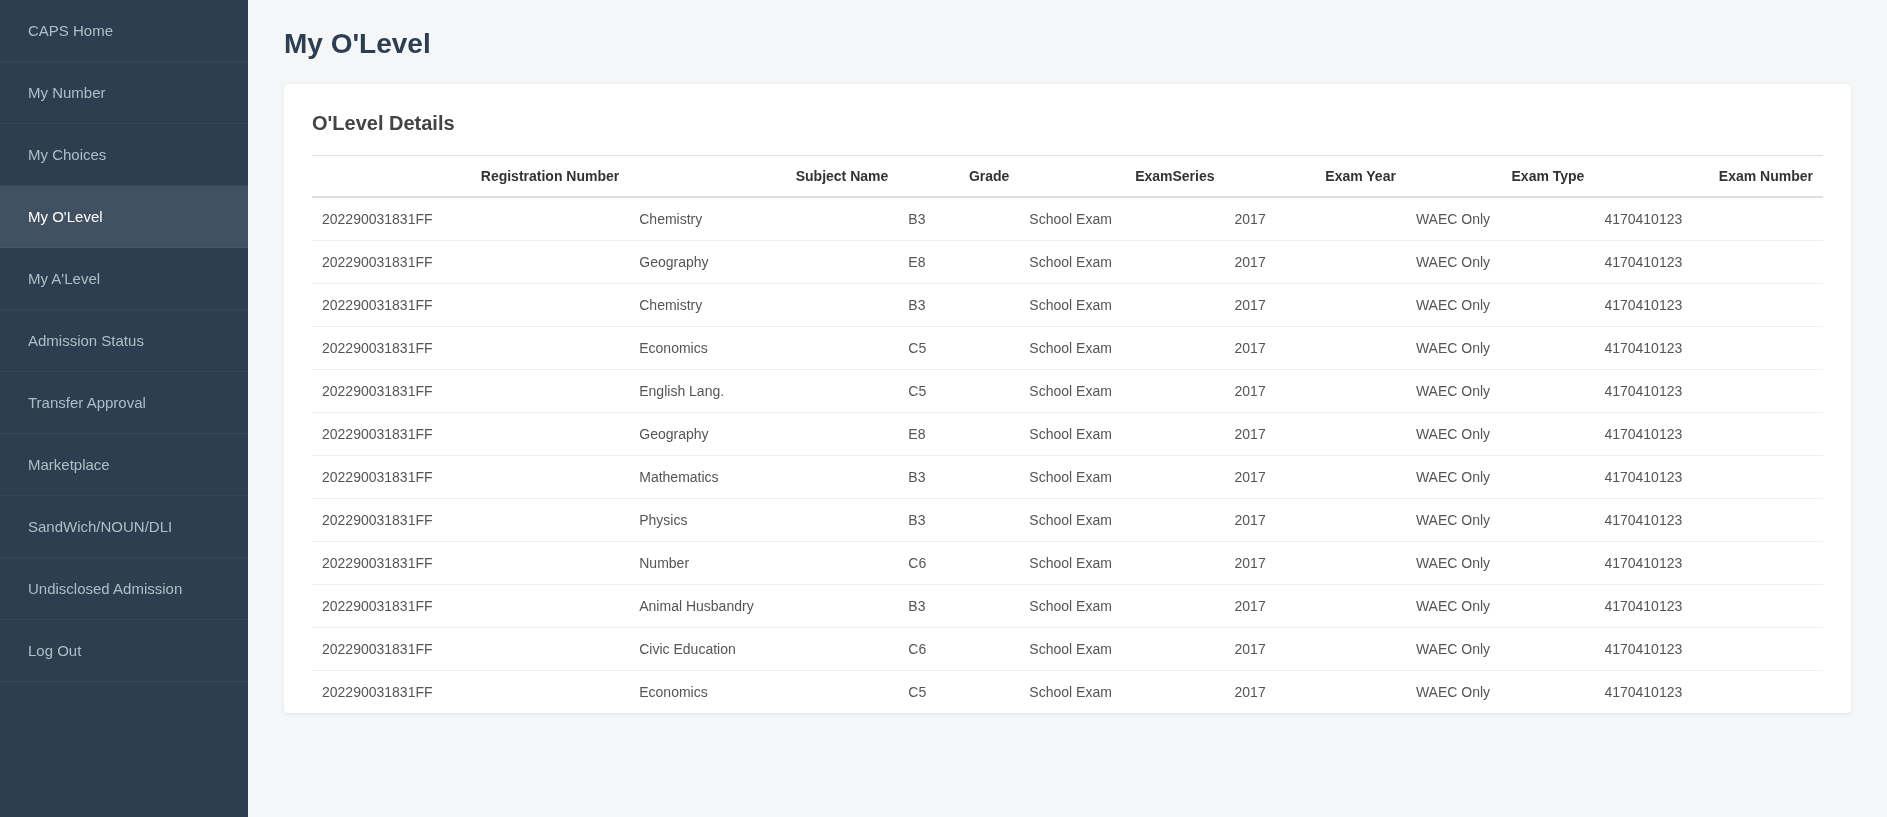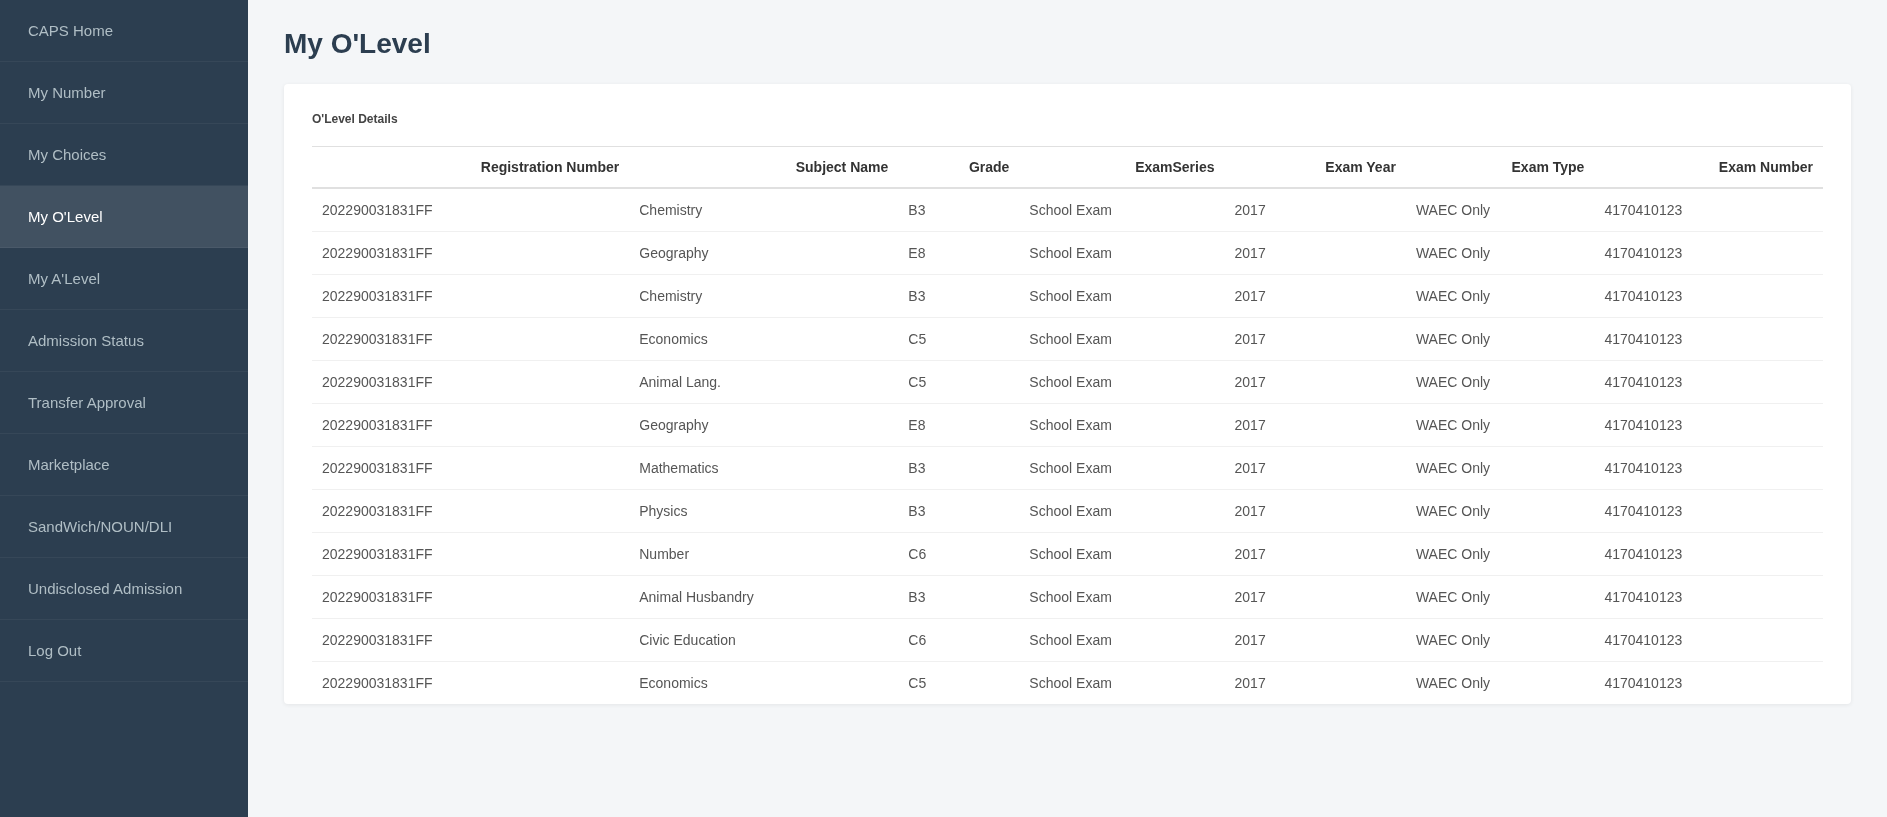--- a/index.html
+++ b/index.html
@@ -38,21 +38,21 @@
       color: #2c3e50;
       margin-bottom: 24px;
     }
     .card {
       background: #fff;
       border-radius: 4px;
       box-shadow: 0 1px 4px rgba(0,0,0,0.07);
       padding: 28px 28px 0 28px;
     }
     .card-header {
-      font-size: 12px;
+      font-size: 20px;
       font-weight: 600;
       color: #444;
       margin-bottom: 20px;
     }
     table {
       width: 100%;
       border-collapse: collapse;
       font-size: 14px;
     }
     thead tr {
@@ -140,21 +140,21 @@
             <td>202290031831FF</td>
             <td>Economics</td>
             <td>C5</td>
             <td>School Exam</td>
             <td>2017</td>
             <td>WAEC Only</td>
             <td>4170410123</td>
           </tr>
           <tr>
             <td>202290031831FF</td>
-            <td>Animal Lang.</td>
+            <td>English Lang.</td>
             <td>C5</td>
             <td>School Exam</td>
             <td>2017</td>
             <td>WAEC Only</td>
             <td>4170410123</td>
           </tr>
           <tr>
             <td>202290031831FF</td>
             <td>Geography</td>
             <td>E8</td>

